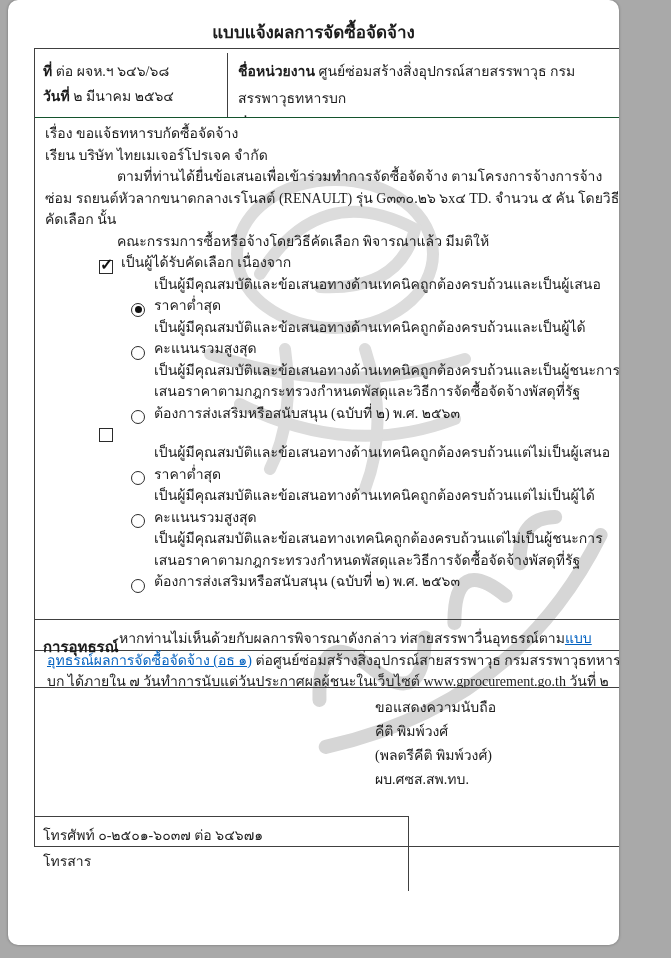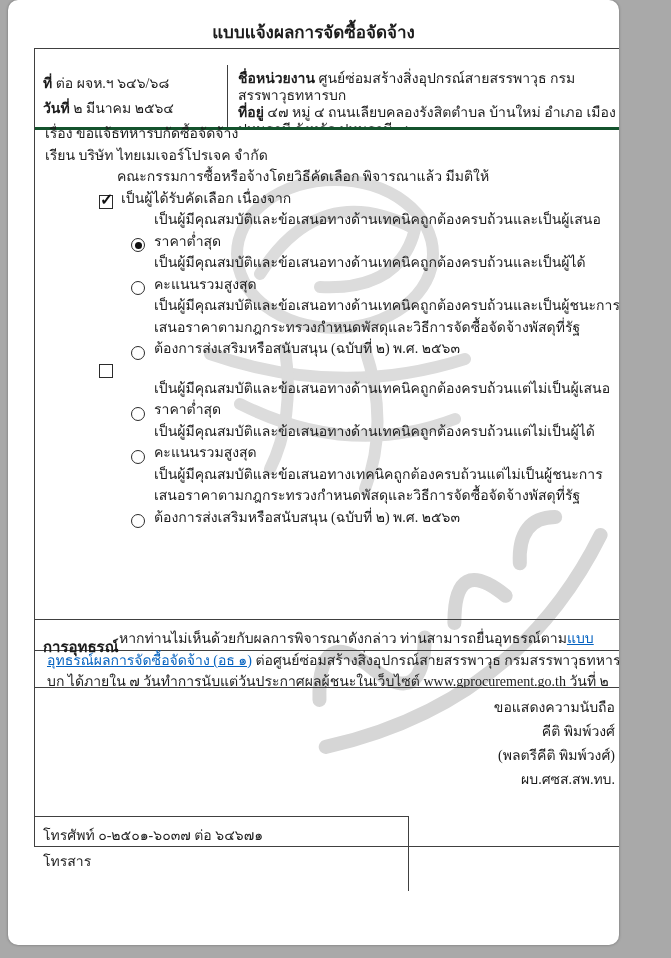--- a/index.html
+++ b/index.html
@@ -18,43 +18,43 @@
   .doc-title{
     position:absolute;top:18px;left:0;width:100%;
     text-align:center;font-size:17px;font-weight:bold;
   }
   .doc-box{
     position:absolute;left:26px;top:48px;width:601px;height:797px;
     border:1px solid #404040;font-size:14px;
   }
   .doc-box .sec{position:absolute;left:0;width:100%;box-sizing:border-box;z-index:1;}
   
-  .hdr-row{top:16px;height:65px;border-bottom:3px solid #14532d;display:flex;}
+  .hdr-row{top:4px;height:65px;border-bottom:1px solid #14532d;display:flex;}
   .hdr-left{width:193px;border-right:1px solid #404040;padding:6px 8px;box-sizing:border-box;line-height:25px;overflow:hidden;}
-  .hdr-right{flex:1;padding:5px 10px;box-sizing:border-box;line-height:17px;overflow:hidden;}
+  .hdr-right{flex:1;padding:5px 10px;box-sizing:border-box;line-height:27px;overflow:hidden;}
   .lbl{font-weight:bold;}
   
   .body-sec{top:66px;height:481px;padding:8px 10px 0;overflow:hidden;line-height:21.5px;}
   .indent{text-indent:72px;}
   .opt{display:flex;gap:8px;align-items:flex-end;}
   .opt .ctrl{flex:0 0 auto;margin-top:4px;position:relative;}
   .lvl1{padding-left:54px;}
   .lvl2{padding-left:86px;gap:9px;}
   .cb{width:12px;height:12px;border:1.5px solid #2b2b2b;display:inline-block;background:#fff;}
   .cb.checked::after{content:"\2713";position:absolute;top:-7px;left:0;font-size:16px;font-weight:bold;color:#111;}
   .rd{width:12px;height:12px;border:1.5px solid #2b2b2b;border-radius:50%;display:inline-block;background:#fff;}
   .rd.checked::after{content:"";position:absolute;top:2.5px;left:2.5px;right:2.5px;bottom:2.5px;background:#111;border-radius:50%;}
   
   .appeal-bar{top:570px;height:27px;border-top:1px solid #404040;border-bottom:1px solid #404040;
     padding:15px 8px;font-weight:bold;font-size:15px;}
   .appeal-sec{top:574px;height:65px;border-bottom:1px solid #404040;padding:5px 12px 0;line-height:21.5px;overflow:hidden;}
   a.doclink{color:#0563c1;text-decoration:underline;}
   
   .sig-sec{top:639px;height:150px;pointer-events:none;}
-  .sig-block{position:absolute;left:340px;top:8px;width:240px;text-align:right;line-height:24px;}
+  .sig-block{position:absolute;left:340px;top:8px;width:240px;text-align:left;line-height:24px;}
   
   .foot-row{top:722px;height:75px;}
   .foot-cell{position:absolute;left:0;top:12px;width:374px;height:75px;box-sizing:border-box;
     border-top:1px solid #404040;border-right:1px solid #404040;padding:6px 8px;line-height:26px;margin-top:33px;}
   .watermark{position:absolute;left:0;top:0;z-index:0;}
 </style>
 </head>
 <body>
 
 <div class="page">
@@ -103,20 +103,21 @@
 
     <div class="sec body-sec">
       <div>
         <span>เรื่อง</span>
         <span>ขอแจ้ธทหารบกัดซื้อจัดจ้าง</span>
       </div>
       <div>
         <span>เรียน</span>
         <span>บริษัท ไทยเมเจอร์โปรเจค จำกัด</span>
       </div>
+      <div class="indent">ตามที่ท่านได้ยื่นข้อเสนอเพื่อเข้าร่วมทำการจัดซื้อจัดจ้าง ตามโครงการจ้างการจ้างซ่อม รถยนต์หัวลากขนาดกลางเรโนลต์ (RENAULT) รุ่น G๓๓๐.๒๖ ๖x๔ TD. จำนวน ๕ คัน โดยวิธีคัดเลือก นั้น</div>
       <div class="indent">คณะกรรมการซื้อหรือจ้างโดยวิธีคัดเลือก พิจารณาแล้ว มีมติให้</div>
       <div id="decision-root">
           <div class="opt lvl1">
             <span class="ctrl cb checked"></span>
             <span class="opt-label">เป็นผู้ได้รับคัดเลือก เนื่องจาก</span>
           </div>
           <div class="opt lvl2">
             <span class="ctrl rd checked"></span>
             <span class="opt-label">เป็นผู้มีคุณสมบัติและข้อเสนอทางด้านเทคนิคถูกต้องครบถ้วนและเป็นผู้เสนอราคาต่ำสุด</span>
           </div>
@@ -142,21 +143,21 @@
           <div class="opt lvl2">
             <span class="ctrl rd"></span>
             <span class="opt-label">เป็นผู้มีคุณสมบัติและข้อเสนอทางเทคนิคถูกต้องครบถ้วนแต่ไม่เป็นผู้ชนะการเสนอราคาตามกฎกระทรวงกำหนดพัสดุและวิธีการจัดซื้อจัดจ้างพัสดุที่รัฐต้องการส่งเสริมหรือสนับสนุน (ฉบับที่ ๒) พ.ศ. ๒๕๖๓</span>
           </div>
         </div>
     </div>
 
     <div class="sec appeal-bar">การอุทธรณ์</div>
 
     <div class="sec appeal-sec">
-      <span class="indent" style="display:inline;padding-left:72px;">หากท่านไม่เห็นด้วยกับผลการพิจารณาดังกล่าว ท่านสามารถยื่นอุทธรณ์ตาม</span><a class="doclink" href="#">แบบอุทธรณ์ผลการจัดซื้อจัดจ้าง (อธ ๑)</a>
+      <span class="indent" style="display:inline;padding-left:72px;">หากท่านไม่เห็นด้วยกับผลการพิจารณาดังกล่าว ท่สายสรรพาวื่นอุทธรณ์ตาม</span><a class="doclink" href="#">แบบอุทธรณ์ผลการจัดซื้อจัดจ้าง (อธ ๑)</a>
       <span>ต่อศูนย์ซ่อมสร้างสิ่งอุปกรณ์สายสรรพาวุธ กรมสรรพาวุธทหารบก ได้ภายใน ๗ วันทำการนับแต่วันประกาศผลผู้ชนะในเว็บไซต์ www.gprocurement.go.th วันที่ ๒ มีนาคม ๒๕๖๔</span>
     </div>
 
     <div class="sec sig-sec">
       <div class="sig-block">
         <div>ขอแสดงความนับถือ</div>
         <div>คีติ พิมพ์วงศ์</div>
         <div>(พลตรีคีติ พิมพ์วงศ์)</div>
         <div>ผบ.ศซส.สพ.ทบ.</div>
       </div>

